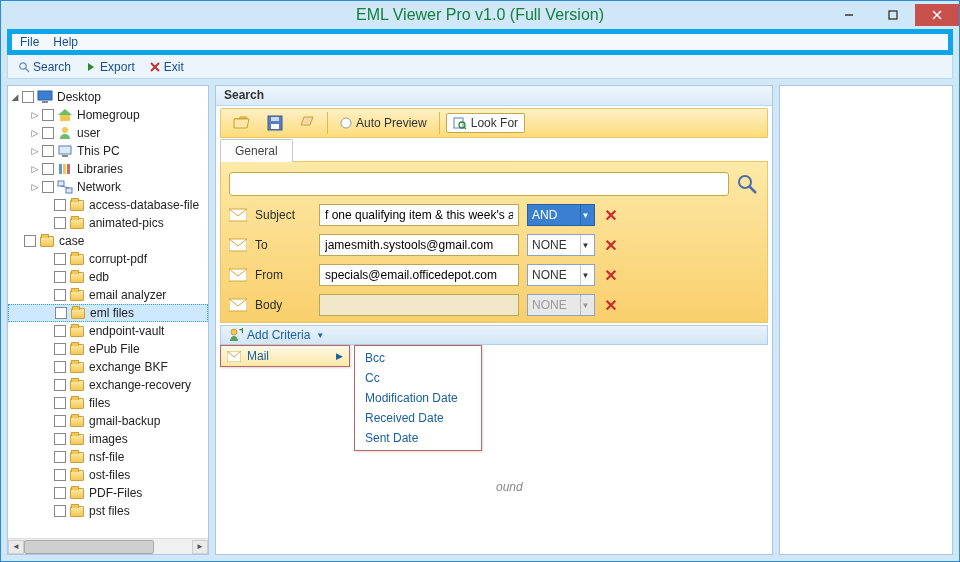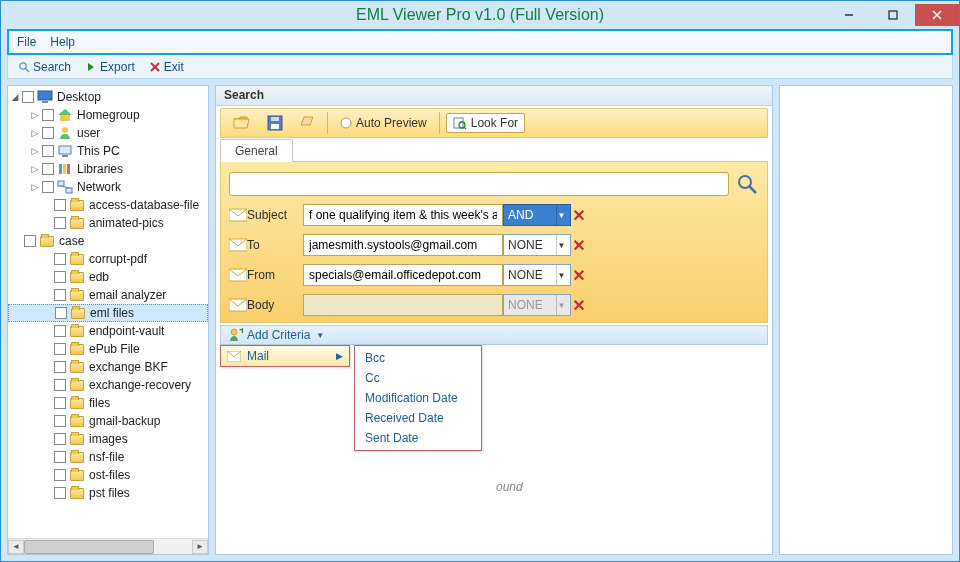--- a/index.html
+++ b/index.html
@@ -3,21 +3,21 @@
 <meta charset="utf-8">
 <style>
 * { box-sizing: border-box; margin: 0; padding: 0; font-family: "Segoe UI", Tahoma, sans-serif; font-size: 12px; }
 body { background: #fff; }
 .window { width: 960px; height: 562px; border: 1px solid #2a8dd4; background: #cfe7f7; display: flex; flex-direction: column; }
 .titlebar { height: 28px; background: #cfe7f7; display: flex; align-items: center; position: relative; }
 .titlebar-title { position: absolute; left: 50%; transform: translateX(-50%); color: #15803d; font-size: 16px; }
 .winbtns { margin-left: auto; display: flex; height: 22px; }
 .winbtn { width: 44px; height: 22px; display: flex; align-items: center; justify-content: center; background: #cfe7f7; }
 .winbtn.close { background: #c8504d; color: #fff; }
-.menubar { height: 26px; background: #f3f9fd; border: 2px solid #0ea5e9; margin: 0 6px; display: flex; align-items: center; padding: 0 8px; gap: 14px; }
+.menubar { height: 26px; background: #f3f9fd; border: 5px solid #0ea5e9; margin: 0 6px; display: flex; align-items: center; padding: 0 8px; gap: 14px; }
 .menubar span { color: #1a4e8a; cursor: default; }
 .toolbar { height: 24px; background: #ecf5fc; border: 1px solid #b9d6ec; border-top: none; margin: 0 6px; display: flex; align-items: center; padding: 0 4px; gap: 2px; }
 .tbtn { display: flex; align-items: center; gap: 3px; padding: 2px 6px; color: #1a4e8a; cursor: default; }
 .ticon { width: 12px; height: 12px; display: inline-flex; align-items: center; justify-content: center; }
 .content { flex: 1; display: flex; margin: 6px; gap: 6px; background: #cfe7f7; }
 .sidebar { width: 202px; background: #fff; border: 1px solid #aac8e4; overflow: hidden; position: relative; display:flex; flex-direction:column;}
 .tree { flex:1; overflow: hidden; padding: 2px 0; }
 .tree-row { display: flex; align-items: center; height: 18px; padding-left: 4px; white-space: nowrap; color: #222; cursor: default; }
 .tree-row.selected { background: #cde8ff; border: 1px dotted #3399ff; }
 .tree-expander { width: 10px; height: 10px; margin-right: 2px; display: inline-flex; align-items: center; justify-content: center; color: #666; font-size: 9px; }
@@ -34,21 +34,21 @@
 .search-toolbar { height: 30px; background: linear-gradient(#fff0c6,#fcdc7a); border-bottom: 1px solid #dcae3a; display: flex; align-items: center; padding: 0 6px; gap: 4px; margin: 2px 4px 0 4px; border:1px solid #e9c66a; border-radius:2px 2px 0 0;}
 .search-toolbar .sep { width:1px; height:22px; background:#e0b84e; margin:0 2px;}
 .stbtn { display:flex; align-items:center; gap:4px; padding:2px 6px; color:#333; cursor:default;}
 .stbtn-active{background:#fff;border:1px solid #c8a846;border-radius:2px;}
 .tabs { display:flex; margin:0 4px; }
 .tab { padding: 4px 14px; background: #fefefe; border: 1px solid #c9c9c9; border-bottom: none; color:#444; border-radius:2px 2px 0 0; position:relative; top:1px; z-index:2;}
 .search-body { margin: 0 4px; border: 1px solid #e9c66a; background: linear-gradient(#fde9a7,#f9cf6c); padding: 10px 8px 6px 8px; display:flex; flex-direction:column; gap:8px;}
 .search-top { display:flex; align-items:center; gap:6px; }
 .search-top input { flex:1; height:24px; border:1px solid #c8a846; border-radius:3px; padding:0 6px; background:#fff;}
 .mag-btn { width:24px; height:24px; display:flex; align-items:center; justify-content:center; cursor:pointer;}
-.crit-row { display:flex; align-items:center; gap:0; }
+.crit-row { display:flex; align-items:center; gap:8px; }
 .crit-row .envelope { width:18px; height:14px; display:inline-flex;}
 .crit-label { width:56px; color:#2d2d2d; }
 .crit-input { width:200px; height:22px; border:1px solid #bba75a; background:#fff; padding:0 5px; }
 .crit-input.disabled{background:#f0e7c8;}
 .crit-op { width:68px; height:22px; border:1px solid #8aa4c9; background:#fff; display:flex; align-items:center; justify-content:space-between; padding:0 4px; font-size:11px; color:#333;}
 .crit-op.and{background:#3b7fd1;color:#fff;border-color:#2a5fa8;}
 .crit-op.disabled{background:#e8e8e8;color:#999;}
 .crit-op .dd{width:10px;height:20px;border-left:1px solid rgba(0,0,0,.2);display:flex;align-items:center;justify-content:center;font-size:8px;}
 .del-x { color:#c73030; font-size:16px; font-weight:bold; cursor:pointer; width:16px; text-align:center;}
 .addcrit-bar { height:20px; background:linear-gradient(#e8f3fc,#d3e6f5); border:1px solid #b2cde4; margin:2px 4px 0 4px; display:flex; align-items:center;}
@@ -316,20 +316,28 @@
             </span>
             <span>nsf-file</span>
           </div>
           <div class="tree-row" style="padding-left:34px">
             <span class="tree-expander"></span>
             <span class="tree-cb"></span>
             <span class="tree-icon">
               <span class="folder-icon"></span>
             </span>
             <span>ost-files</span>
+          </div>
+          <div class="tree-row" style="padding-left:34px">
+            <span class="tree-expander"></span>
+            <span class="tree-cb"></span>
+            <span class="tree-icon">
+              <span class="folder-icon"></span>
+            </span>
+            <span>PDF-Files</span>
           </div>
           <div class="tree-row" style="padding-left:34px">
             <span class="tree-expander"></span>
             <span class="tree-cb"></span>
             <span class="tree-icon">
               <span class="folder-icon"></span>
             </span>
             <span>pst files</span>
           </div>
         </div>

